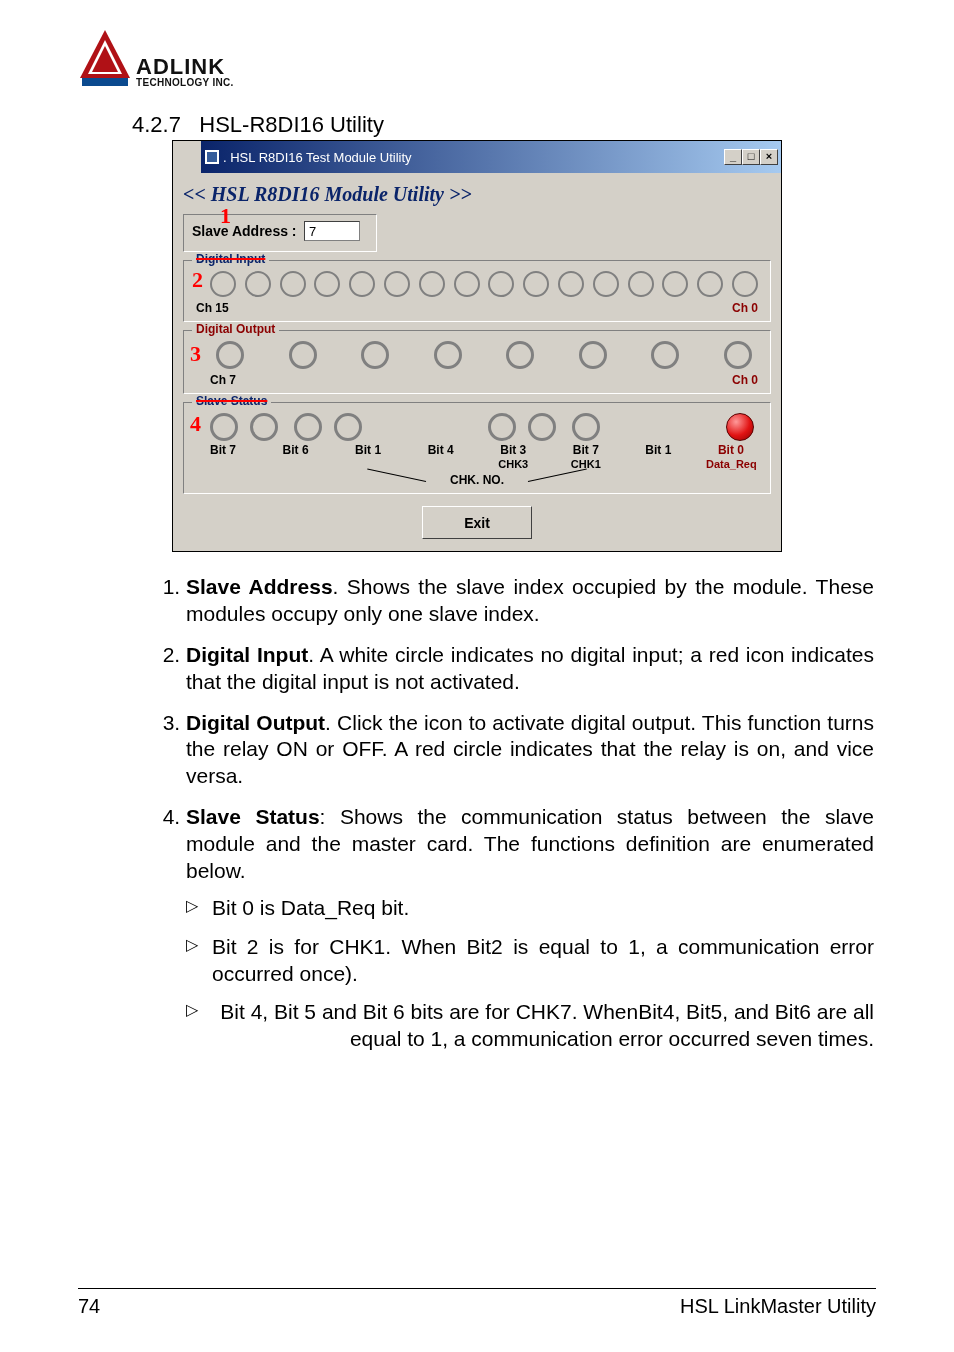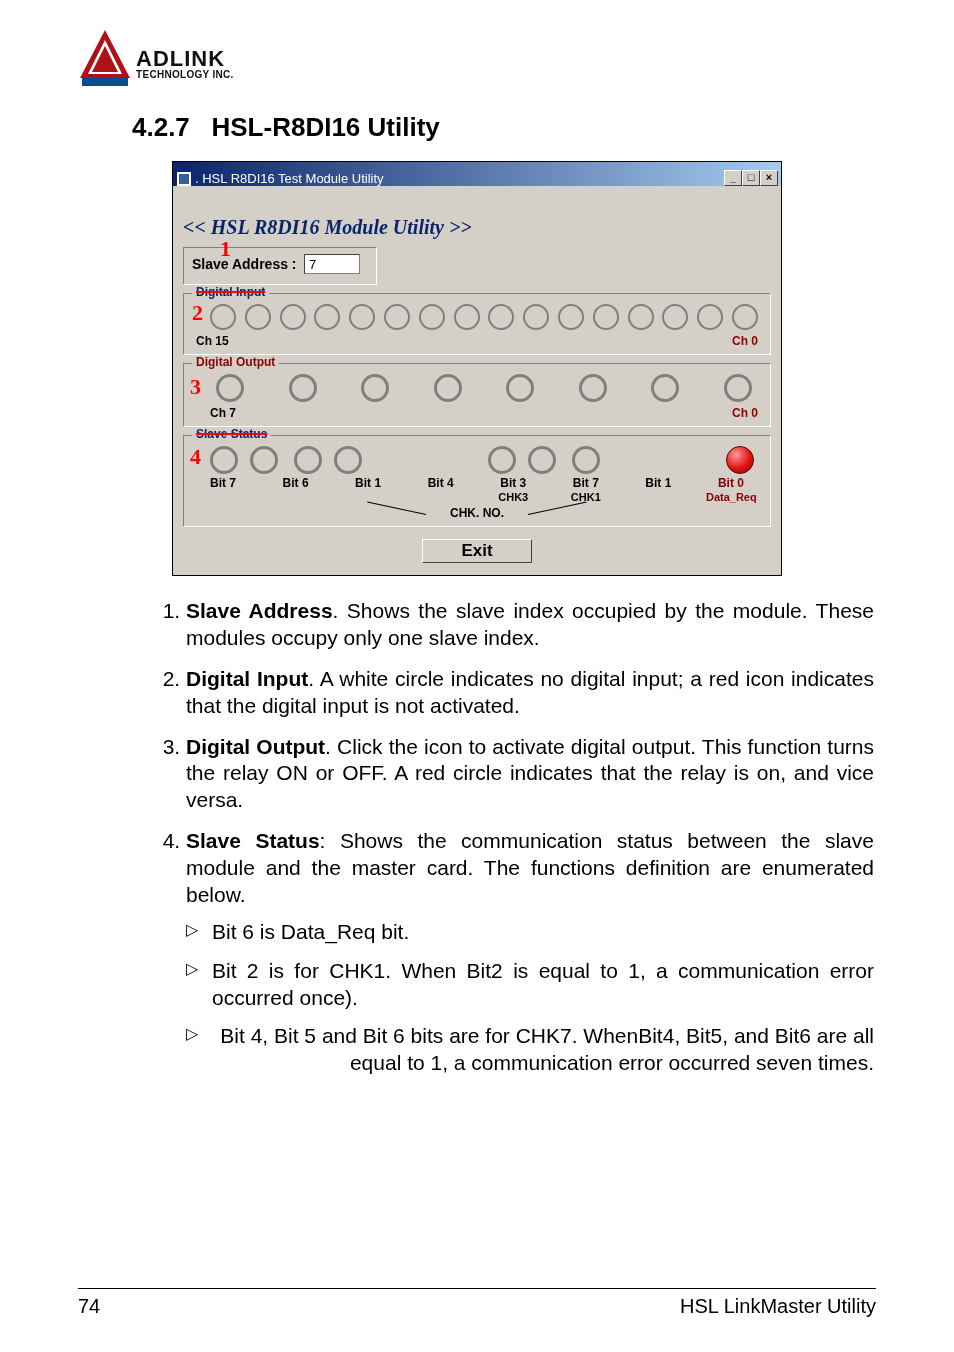--- a/index.html
+++ b/index.html
@@ -9,21 +9,21 @@
     background: #fff;
     font-family: Arial, Helvetica, sans-serif;
     color: #000;
     position: relative;
   }
   .page {
     padding: 28px 78px 40px 78px;
   }
   .logo {
     display: flex;
-    align-items: center;
+    align-items: flex-end;
     margin-bottom: 24px;
   }
   .logo-mark {
     width: 54px;
     height: 60px;
     position: relative;
   }
   .logo-mark svg { width: 54px; height: 60px; }
   .logo-text {
     margin-left: 4px;
@@ -36,40 +36,41 @@
     letter-spacing: 1px;
     color: #111;
   }
   .logo-text .l2 {
     font-weight: 700;
     font-size: 10px;
     letter-spacing: 0.3px;
     color: #111;
   }
   .heading {
-    font-weight: 700;
-    font-size: 26px;
+    font-weight: 400;
+    font-size: 22px;
     margin-left: 54px;
-    margin-bottom: 18px;
+    margin-bottom: 2px;
   }
   .screenshot {
     width: 610px;
     margin: 0 auto 22px auto;
     border: 1px solid #000;
     background: #d4d0c8;
     font-family: Tahoma, Arial, sans-serif;
     font-size: 12px;
   }
   .titlebar {
     background: linear-gradient(to right, #0a246a, #a6caf0);
     color: #fff;
-    height: 24px;
+    height: 32px;
     display: flex;
-    align-items: flex-end;
+    align-items: center;
     padding: 0 3px 0 4px;
+    margin-left: 28px;
   }
   .titlebar .ticon {
     width: 14px; height: 14px;
     background: #fff;
     display: inline-block;
     margin-right: 4px;
     position: relative;
   }
   .titlebar .ticon::after{
     content:"";position:absolute;left:2px;top:2px;width:10px;height:10px;background:#365d9b;
@@ -80,21 +81,21 @@
     width: 18px; height: 16px;
     background: #d4d0c8;
     border: 1px solid #fff;
     border-right-color:#404040;border-bottom-color:#404040;
     font-size: 11px;
     line-height: 13px;
     text-align: center;
     color:#000;
     font-weight:700;
   }
-  .app-body { padding: 8px 10px 12px 10px; margin-top: 20px; }
+  .app-body { padding: 8px 10px 12px 10px; }
   .app-title {
     color: #0a246a;
     font-weight: 700;
     font-style: italic;
     font-size: 20px;
     margin: 2px 0 8px 0;
     font-family: Georgia, 'Times New Roman', serif;
   }
   .slave-box {
     display:inline-block;
@@ -157,24 +158,24 @@
   .chkno-line {
     display:inline-block; position:relative; padding:0 28px;
   }
   .chkno-line::before, .chkno-line::after{
     content:""; position:absolute; top:8px; width:60px; height:1px; background:#000;
   }
   .chkno-line::before{ left:-56px; transform:rotate(12deg); transform-origin:right;}
   .chkno-line::after{ right:-56px; transform:rotate(-12deg); transform-origin:left;}
   .exit-row { text-align:center; margin-top:12px;}
   .exit-btn {
-    width: 110px; height:24px;
+    width: 110px; height:33px;
     background:#d4d0c8;
     border:1px solid #fff; border-right-color:#404040; border-bottom-color:#404040;
-    font-weight:700; font-size:17px;
+    font-weight:700; font-size:14px;
   }
   ol.body-list {
     list-style: decimal;
     padding-left: 108px;
     font-size: 21px;
     line-height: 1.28;
   }
   ol.body-list > li { margin-bottom: 14px; text-align: justify; padding-right: 2px;}
   ol.body-list b { font-weight:700; }
   ul.sublist {
@@ -336,21 +337,21 @@
       </div>
     </div>
   </div>
 
   <ol class="body-list">
     <li><b>Slave Address</b><span>. Shows the slave index occupied by the module. These modules occupy only one slave index.</span></li>
     <li><b>Digital Input</b><span>. A white circle indicates no digital input; a red icon indicates that the digital input is not activated.</span></li>
     <li><b>Digital Output</b><span>. Click the icon to activate digital output. This function turns the relay ON or OFF. A red circle indicates that the relay is on, and vice versa.</span></li>
     <li><b>Slave Status</b><span>: Shows the communication status between the slave module and the master card. The functions definition are enumerated below.</span>
       <ul class="sublist">
-        <li>Bit 6 is Data_Req bit.</li>
+        <li>Bit 0 is Data_Req bit.</li>
         <li>Bit 2 is for CHK1. When Bit2 is equal to 1, a communication error occurred once).</li>
         <li style="text-align:right;">Bit 4, Bit 5 and Bit 6 bits are for CHK7. WhenBit4, Bit5, and Bit6 are all equal to 1, a communication error occurred seven times.</li>
       </ul>
     </li>
   </ol>
 
 </div>
 
 <div class="footer">
   <span>74</span>

